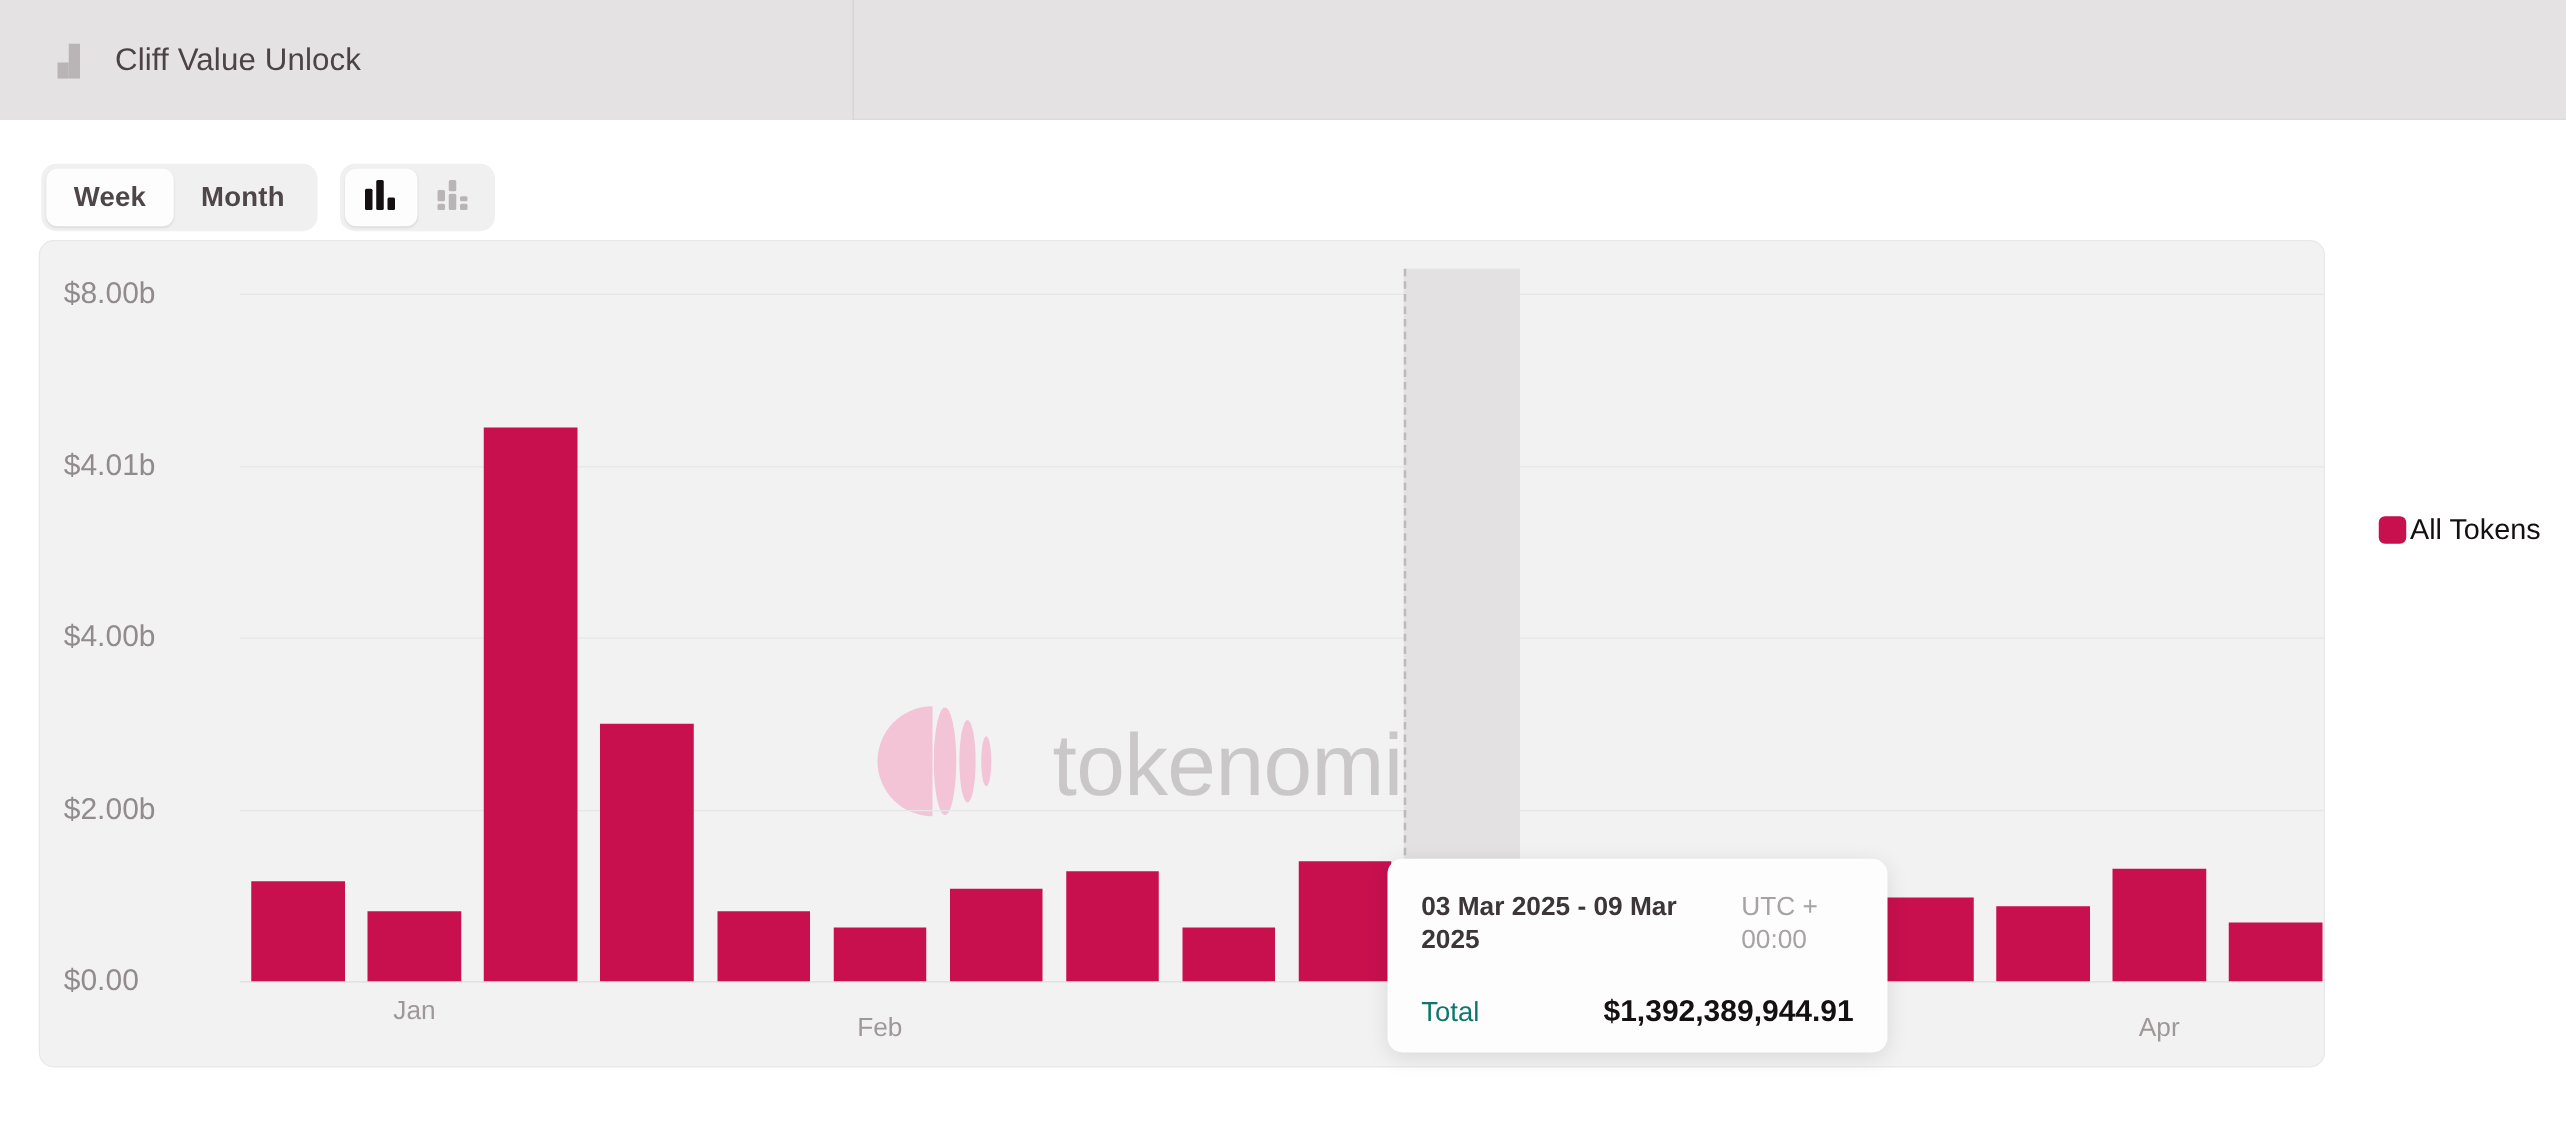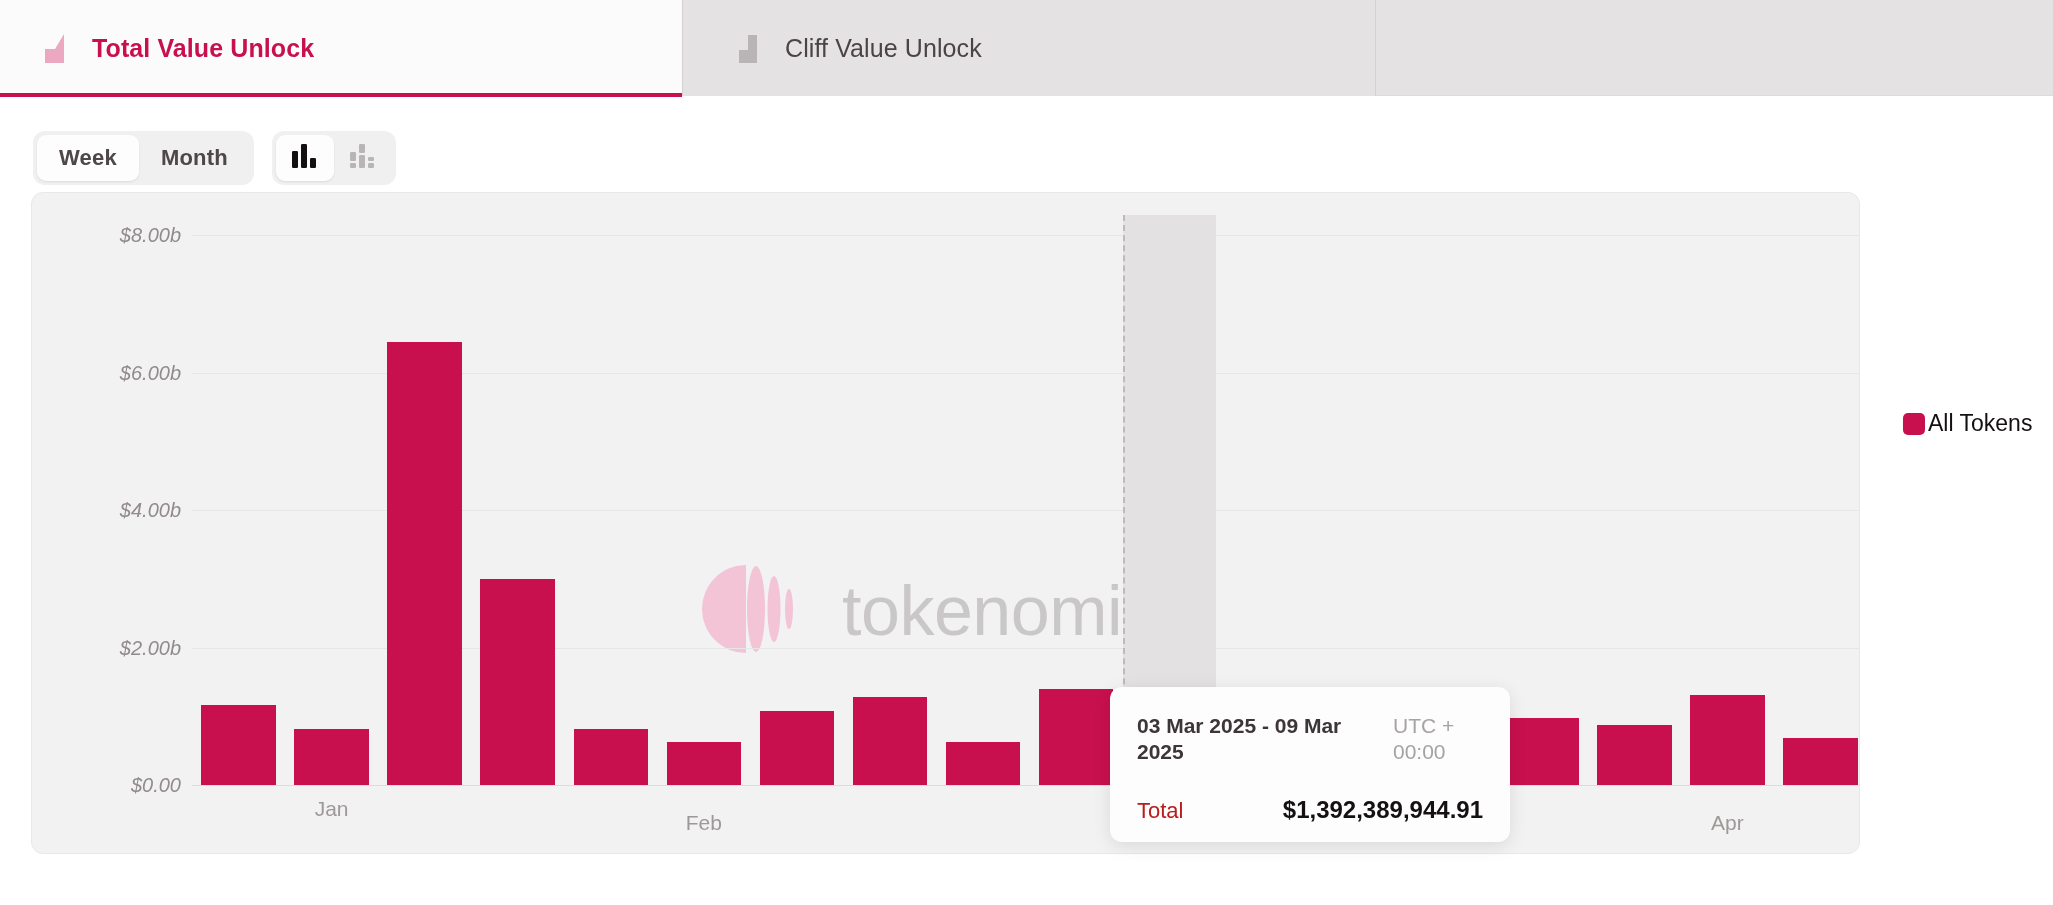--- a/index.html
+++ b/index.html
@@ -109,27 +109,26 @@
     width: 1829px; height: 662px;
   }
   .gridline {
     position: absolute;
     left: 160px; width: 1675px;
     height: 1px; background: #e7e6e6;
   }
   .ylabel {
     position: absolute;
     right: 1680px;
-    font-size: 20px;
+    font-size: 24px;
     color: #918b8e;
-    text-align: right;
+    text-align: left;
     white-space: nowrap;
     transform: translateY(-50%);
     width: 130px;
-    font-style: italic;
   }
   .axisline {
     position: absolute;
     left: 160px; width: 1675px; height: 1px;
     background: #dedddd;
   }
   .watermark {
     position: absolute;
     left: 668px; top: 368px;
     display: flex; align-items: center; gap: 34px;
@@ -174,50 +173,40 @@
   .tt-row1 { display: flex; justify-content: space-between; gap: 16px; }
   .tt-range {
     font-size: 21px; font-weight: bold; color: #3d3639;
     width: 210px; line-height: 1.22;
   }
   .tt-utc { font-size: 21px; color: #a7a2a4; line-height: 1.22; width: 90px; }
   .tt-row2 {
     display: flex; justify-content: space-between;
     align-items: baseline; margin-top: 32px;
   }
-  .tt-label { font-size: 22px; color: #b91c1c; }
+  .tt-label { font-size: 22px; color: #0f766e; }
   .tt-value { font-size: 24px; font-weight: bold; color: #151113; }
 
   
   .legend {
     position: absolute;
     left: 1890px; top: 218px;
     display: flex; align-items: center; gap: 3px; padding-left: 13px;
   }
   .legend-swatch {
     width: 22px; height: 22px; border-radius: 5px;
     background: #c8104f; flex: none;
   }
   .legend-label { font-size: 23px; color: #141011; white-space: nowrap; }
 </style>
 </head>
 <body>
 
 <div class="tabbar">
 
-  <div class="tab active">
-    <span class="tab-icon icon-total">
-      <svg width="28" height="30" viewBox="0 0 28 30">
-        <path d="M3 16 L13 16 L13 30 L3 30 Z" fill="#eda8c1"></path>
-        <path d="M13 1 L22 1 L22 30 L13 30 Z" fill="#eda8c1"></path>
-        <path d="M22 1 L13 16 L13 1 Z" fill="#fcfbfb"></path>
-      </svg>
-    </span>
-    <span>Total Value Unlock</span>
-  </div>
 
   <div class="tab">
     <span class="tab-icon icon-cliff">
       <svg width="28" height="30" viewBox="0 0 28 30">
         <path d="M4 17 L13 17 L13 30 L4 30 Z" fill="#b9b5b6"></path>
         <path d="M13 2 L22 2 L22 30 L13 30 Z" fill="#b9b5b6"></path>
       </svg>
     </span>
     <span>Cliff Value Unlock</span>
   </div>
@@ -271,21 +260,21 @@
             <ellipse cx="74" cy="48" rx="6.5" ry="33" fill="#f3c3d6"></ellipse>
             <ellipse cx="89" cy="48" rx="4" ry="20" fill="#f3c3d6"></ellipse>
           </svg>
         </span>
         <span class="wm-text">tokenomist</span>
       </div>
 
     <div class="gridline" style="top: 42px;"></div>
         <div class="ylabel" style="top: 42px;">$8.00b</div>
         <div class="gridline" style="top: 179.5px;"></div>
-        <div class="ylabel" style="top: 179.5px;">$6.00b</div>
+        <div class="ylabel" style="top: 179.5px;">$4.01b</div>
         <div class="gridline" style="top: 317px;"></div>
         <div class="ylabel" style="top: 317px;">$4.00b</div>
         <div class="gridline" style="top: 454.5px;"></div>
         <div class="ylabel" style="top: 454.5px;">$2.00b</div>
         <div class="axisline" style="top: 592px;"></div>
         <div class="ylabel" style="top: 592px;">$0.00</div>
         <div class="hl-band" style="left: 1090.56px; width: 93.0556px; top: 22px; height: 570px;"></div>
         <div class="dashline" style="left: 1090.56px; top: 22px; height: 570px;"></div>
         <div class="bar" title="Week 1" style="left: 169.306px; width: 74.4444px; top: 512.25px; height: 79.75px; background: rgb(200, 16, 79);"></div>
         <div class="bar" title="Week 2" style="left: 262.361px; width: 74.4444px; top: 536.312px; height: 55.6875px; background: rgb(200, 16, 79);"></div>

